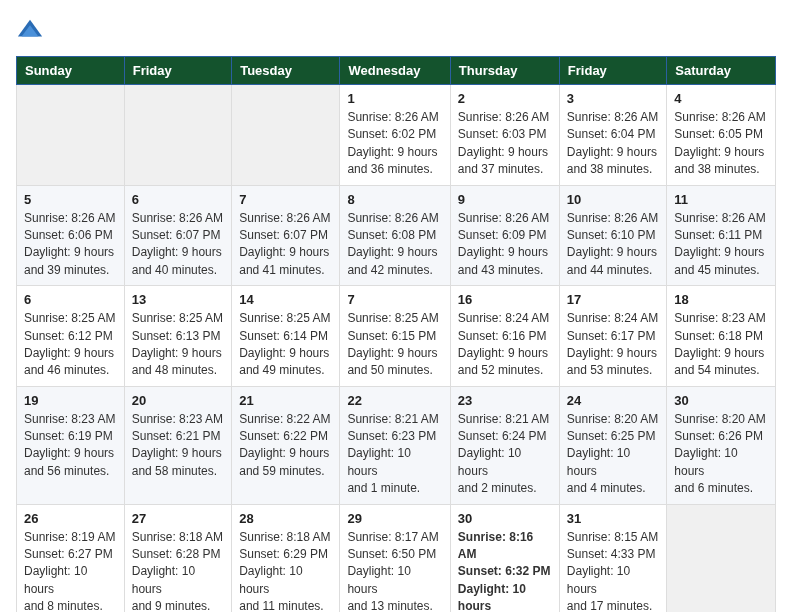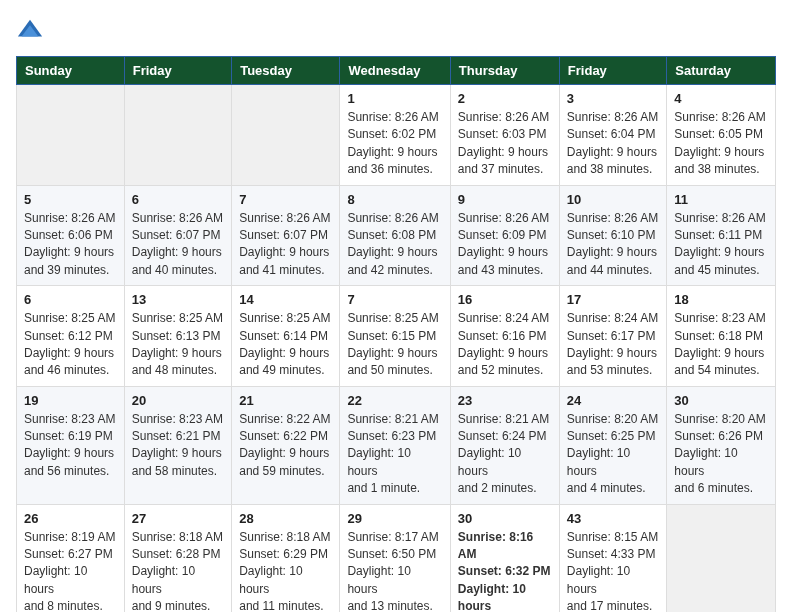--- a/index.html
+++ b/index.html
@@ -335,21 +335,21 @@
 and 13 minutes.</div>
         </td>
         <td>
           <span class="day-num">30</span>
           <div class="cell-content" style="white-space: pre-line; font-weight: bold;">Sunrise: 8:16 AM
 Sunset: 6:32 PM
 Daylight: 10 hours
 and 15 minutes.</div>
         </td>
         <td>
-          <span class="day-num">43</span>
+          <span class="day-num">31</span>
           <div class="cell-content" style="white-space: pre-line;">Sunrise: 8:15 AM
 Sunset: 4:33 PM
 Daylight: 10 hours
 and 17 minutes.</div>
         </td>
         <td class="empty-cell"></td>
       </tr>
     </tbody>
 </table>
 

